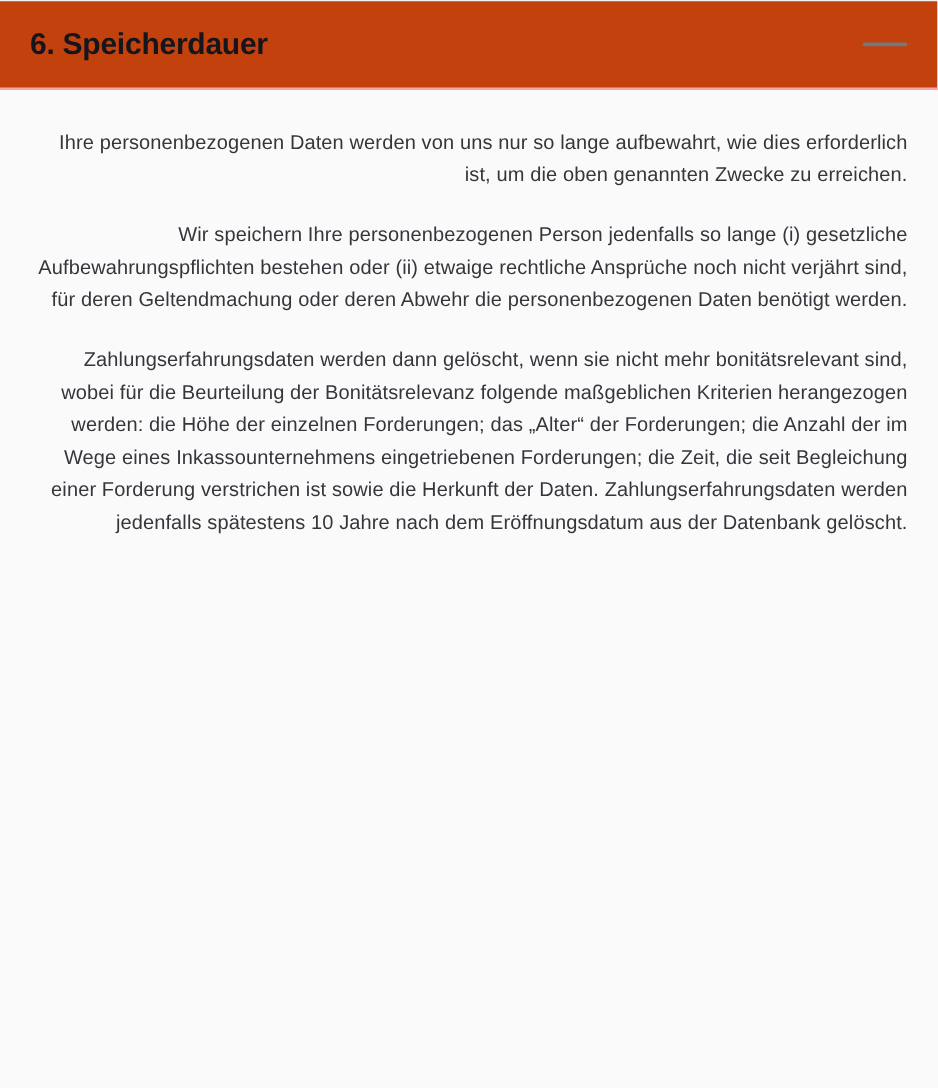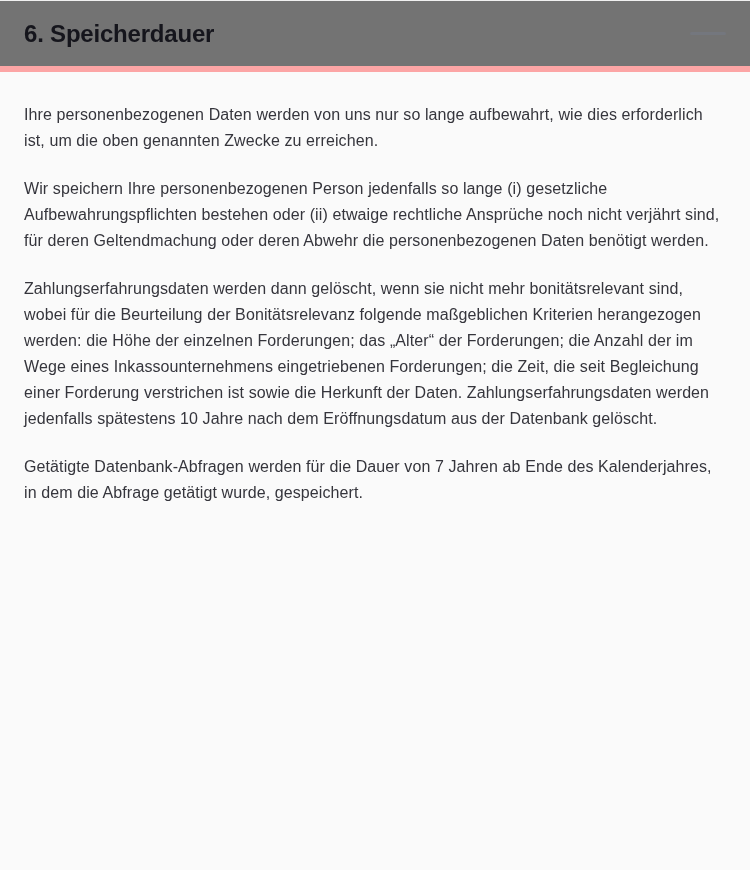--- a/index.html
+++ b/index.html
@@ -13,22 +13,22 @@
     font-family: "Liberation Sans", sans-serif;
     overflow: hidden;
   }
   .accordion {
     width: 750px;
     border-top: 1px solid #f0f0f0;
     box-sizing: border-box;
   }
   .accordion-header {
     height: 71px;
-    background: #737373;
-    border-bottom: 6px solid #fca5a5;
+    background: #c2410c;
+    border-bottom: 2px solid #fca5a5;
     display: flex;
     align-items: center;
     justify-content: space-between;
     padding: 0 24px;
     box-sizing: border-box;
   }
   .section-title {
     margin: 0;
     font-size: 24px;
     font-weight: 700;
@@ -49,20 +49,21 @@
     display: block;
     width: 36px;
     height: 3px;
     border-radius: 2px;
     background: #74777e;
   }
   .accordion-body {
     padding: 30px 24px 0 24px;
     background: #fafafa;
     box-sizing: border-box;
+    text-align: right;
   }
   .accordion-body p {
     margin: 0 0 22px 0;
     max-width: 702px;
     font-size: 16px;
     line-height: 26px;
     color: #35353c;
     letter-spacing: 0.1px;
   }
 </style>
@@ -75,15 +76,14 @@
     <button class="toggle-btn" aria-label="Abschnitt einklappen">
       <span class="minus-dash"></span>
     </button>
   </header>
 
   <section class="accordion-body">
 
   <p>Ihre personenbezogenen Daten werden von uns nur so lange aufbewahrt, wie dies erforderlich ist, um die oben genannten Zwecke zu erreichen.</p>
       <p>Wir speichern Ihre personenbezogenen Person jedenfalls so lange (i) gesetzliche Aufbewahrungspflichten bestehen oder (ii) etwaige rechtliche Ansprüche noch nicht verjährt sind, für deren Geltendmachung oder deren Abwehr die personenbezogenen Daten benötigt werden.</p>
       <p>Zahlungserfahrungsdaten werden dann gelöscht, wenn sie nicht mehr bonitätsrelevant sind, wobei für die Beurteilung der Bonitätsrelevanz folgende maßgeblichen Kriterien herangezogen werden: die Höhe der einzelnen Forderungen; das „Alter“ der Forderungen; die Anzahl der im Wege eines Inkassounternehmens eingetriebenen Forderungen; die Zeit, die seit Begleichung einer Forderung verstrichen ist sowie die Herkunft der Daten. Zahlungserfahrungsdaten werden jedenfalls spätestens 10 Jahre nach dem Eröffnungsdatum aus der Datenbank gelöscht.</p>
-      <p>Getätigte Datenbank-Abfragen werden für die Dauer von 7 Jahren ab Ende des Kalenderjahres, in dem die Abfrage getätigt wurde, gespeichert.</p>
     </section>
 </div>
 
 </body></html>

